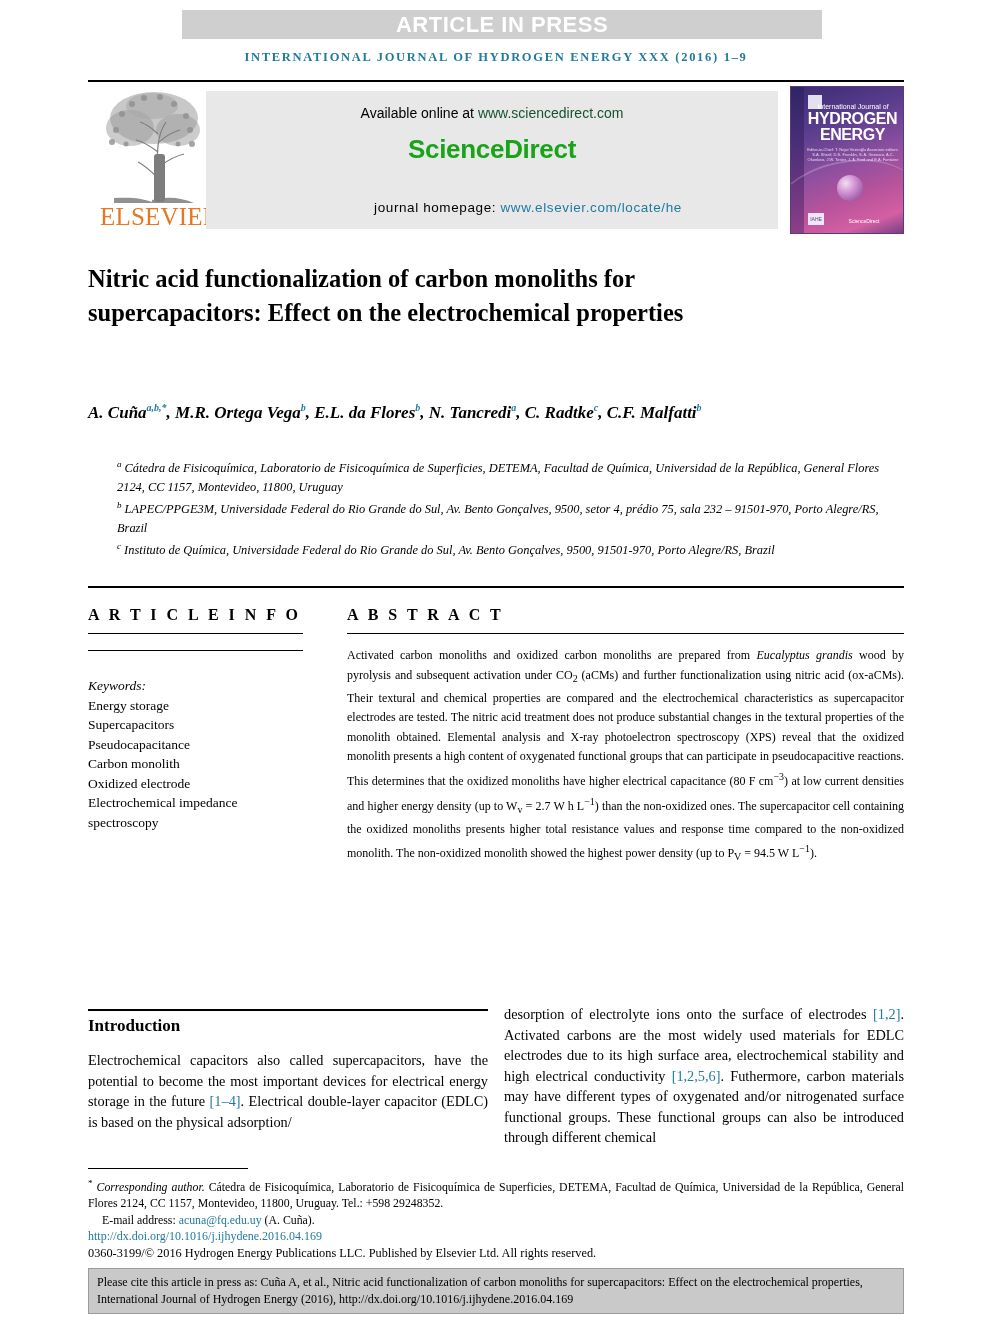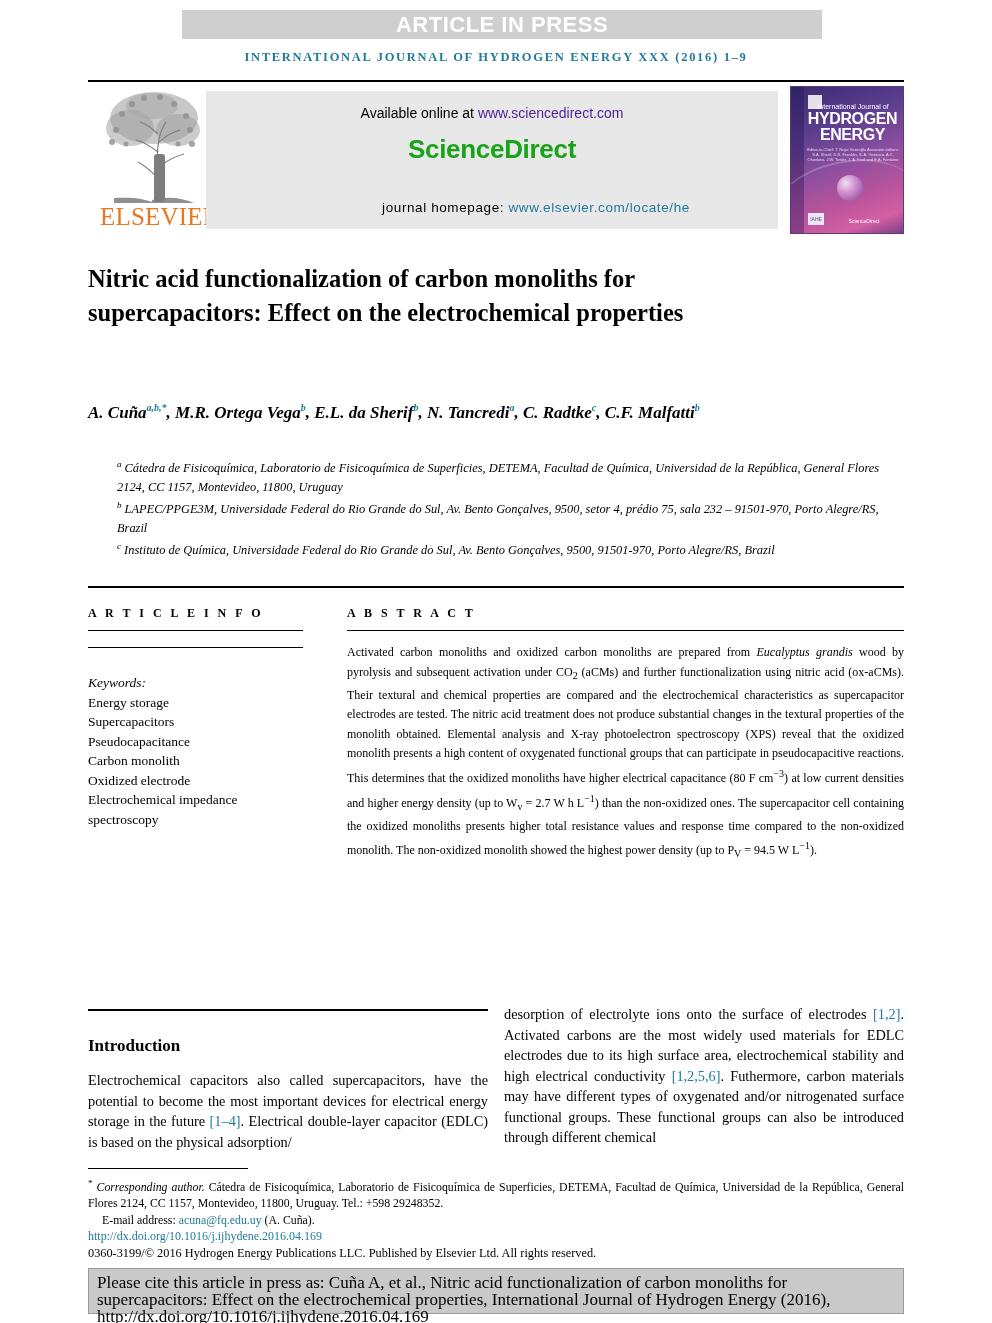--- a/index.html
+++ b/index.html
@@ -111,32 +111,32 @@
     height: 138px;
     background: #e8e8e8;
     text-align: center;
   }
   .sd-available {
     margin-top: 14px;
     font-family: "Liberation Sans", sans-serif;
     font-size: 14px;
     color: #000000;
   }
-  .sd-available .lnk { color: #4c1d95; margin-top: 47px; }
+  .sd-available .lnk { color: #14532d; margin-top: 47px; }
   .sd-wordmark {
     margin-top: 13px;
     font-family: "Liberation Sans", sans-serif;
     font-weight: bold;
     font-size: 26px;
     color: #19a319;
     letter-spacing: -0.3px;
   }
   .sd-homepage {
     position: absolute;
-    left: 8px;
+    left: 0;
     bottom: 14px;
     width: 572px;
     font-family: "Liberation Sans", sans-serif;
     font-size: 13.5px;
     letter-spacing: 0.6px;
     padding-left: 36px;
   }
   .sd-homepage .lnk { color: #1f7a9e; }
 
   .cover {
@@ -267,21 +267,21 @@
   }
   .abs-col {
     position: absolute;
     left: 347px;
     top: 606px;
     width: 557px;
   }
   .sec-label {
     font-family: "Liberation Serif", serif;
     font-weight: bold;
-    font-size: 12px;
+    font-size: 16px;
     letter-spacing: 3px;
   }
   .thin-rule {
     height: 1px;
     background: #000000;
     margin-top: 9px;
   }
   .info-body {
     margin-top: 11px;
     font-family: "Liberation Serif", serif;
@@ -335,21 +335,21 @@
   .body-right {
     position: absolute;
     left: 504px;
     top: 1004px;
     width: 400px;
   }
   .head2 {
     font-family: "Liberation Serif", serif;
     font-weight: bold;
     font-size: 17px;
-    margin-top: 20px;
+    margin-top: 0;
     margin-bottom: 14px;
   }
   .body-text {
     font-family: "Liberation Serif", serif;
     font-size: 14.3px;
     line-height: 20.5px;
     text-align: justify;
   }
   .ref { color: #1f7a9e; }
 
@@ -382,21 +382,21 @@
     position: absolute;
     left: 88px;
     top: 1268px;
     width: 816px;
     height: 46px;
     background: #c9c9c9;
     border: 1px solid #9a9a9a;
     box-sizing: border-box;
     padding: 5px 8px 0 8px;
     font-family: "Liberation Serif", serif;
-    font-size: 17px;
+    font-size: 12px;
     line-height: 17px;
   }
 </style>
 </head>
 <body>
 
 <div class="page">
 
   <div class="aip-band">
     <span>ARTICLE IN PRESS</span>
@@ -469,21 +469,21 @@
       <div class="c-ihee">IAHE</div>
       <div class="c-sd">ScienceDirect</div>
     </div>
   </div>
 
   <div class="title">Nitric acid functionalization of carbon monoliths for supercapacitors: Effect on the electrochemical properties</div>
 
   <div class="authors">
     <span>A. Cuña</span><sup>a,b,*</sup>,
     <span>M.R. Ortega Vega</span><sup>b</sup>,
-    <span>E.L. da Sherif</span><sup>b</sup>,
+    <span>E.L. da Flores</span><sup>b</sup>,
     <span>N. Tancredi</span><sup>a</sup>,
     <span>C. Radtke</span><sup>c</sup>,
     <span>C.F. Malfatti</span><sup>b</sup>
   </div>
 
   <div class="affiliations">
     <div><span class="marker">a</span> <span>Cátedra de Fisicoquímica, Laboratorio de Fisicoquímica de Superficies, DETEMA, Facultad de Química, Universidad de la República, General Flores 2124, CC 1157, Montevideo, 11800, Uruguay</span></div>
     <div><span class="marker">b</span> <span>LAPEC/PPGE3M, Universidade Federal do Rio Grande do Sul, Av. Bento Gonçalves, 9500, setor 4, prédio 75, sala 232 – 91501-970, Porto Alegre/RS, Brazil</span></div>
     <div><span class="marker">c</span> <span>Instituto de Química, Universidade Federal do Rio Grande do Sul, Av. Bento Gonçalves, 9500, 91501-970, Porto Alegre/RS, Brazil</span></div>
   </div>

